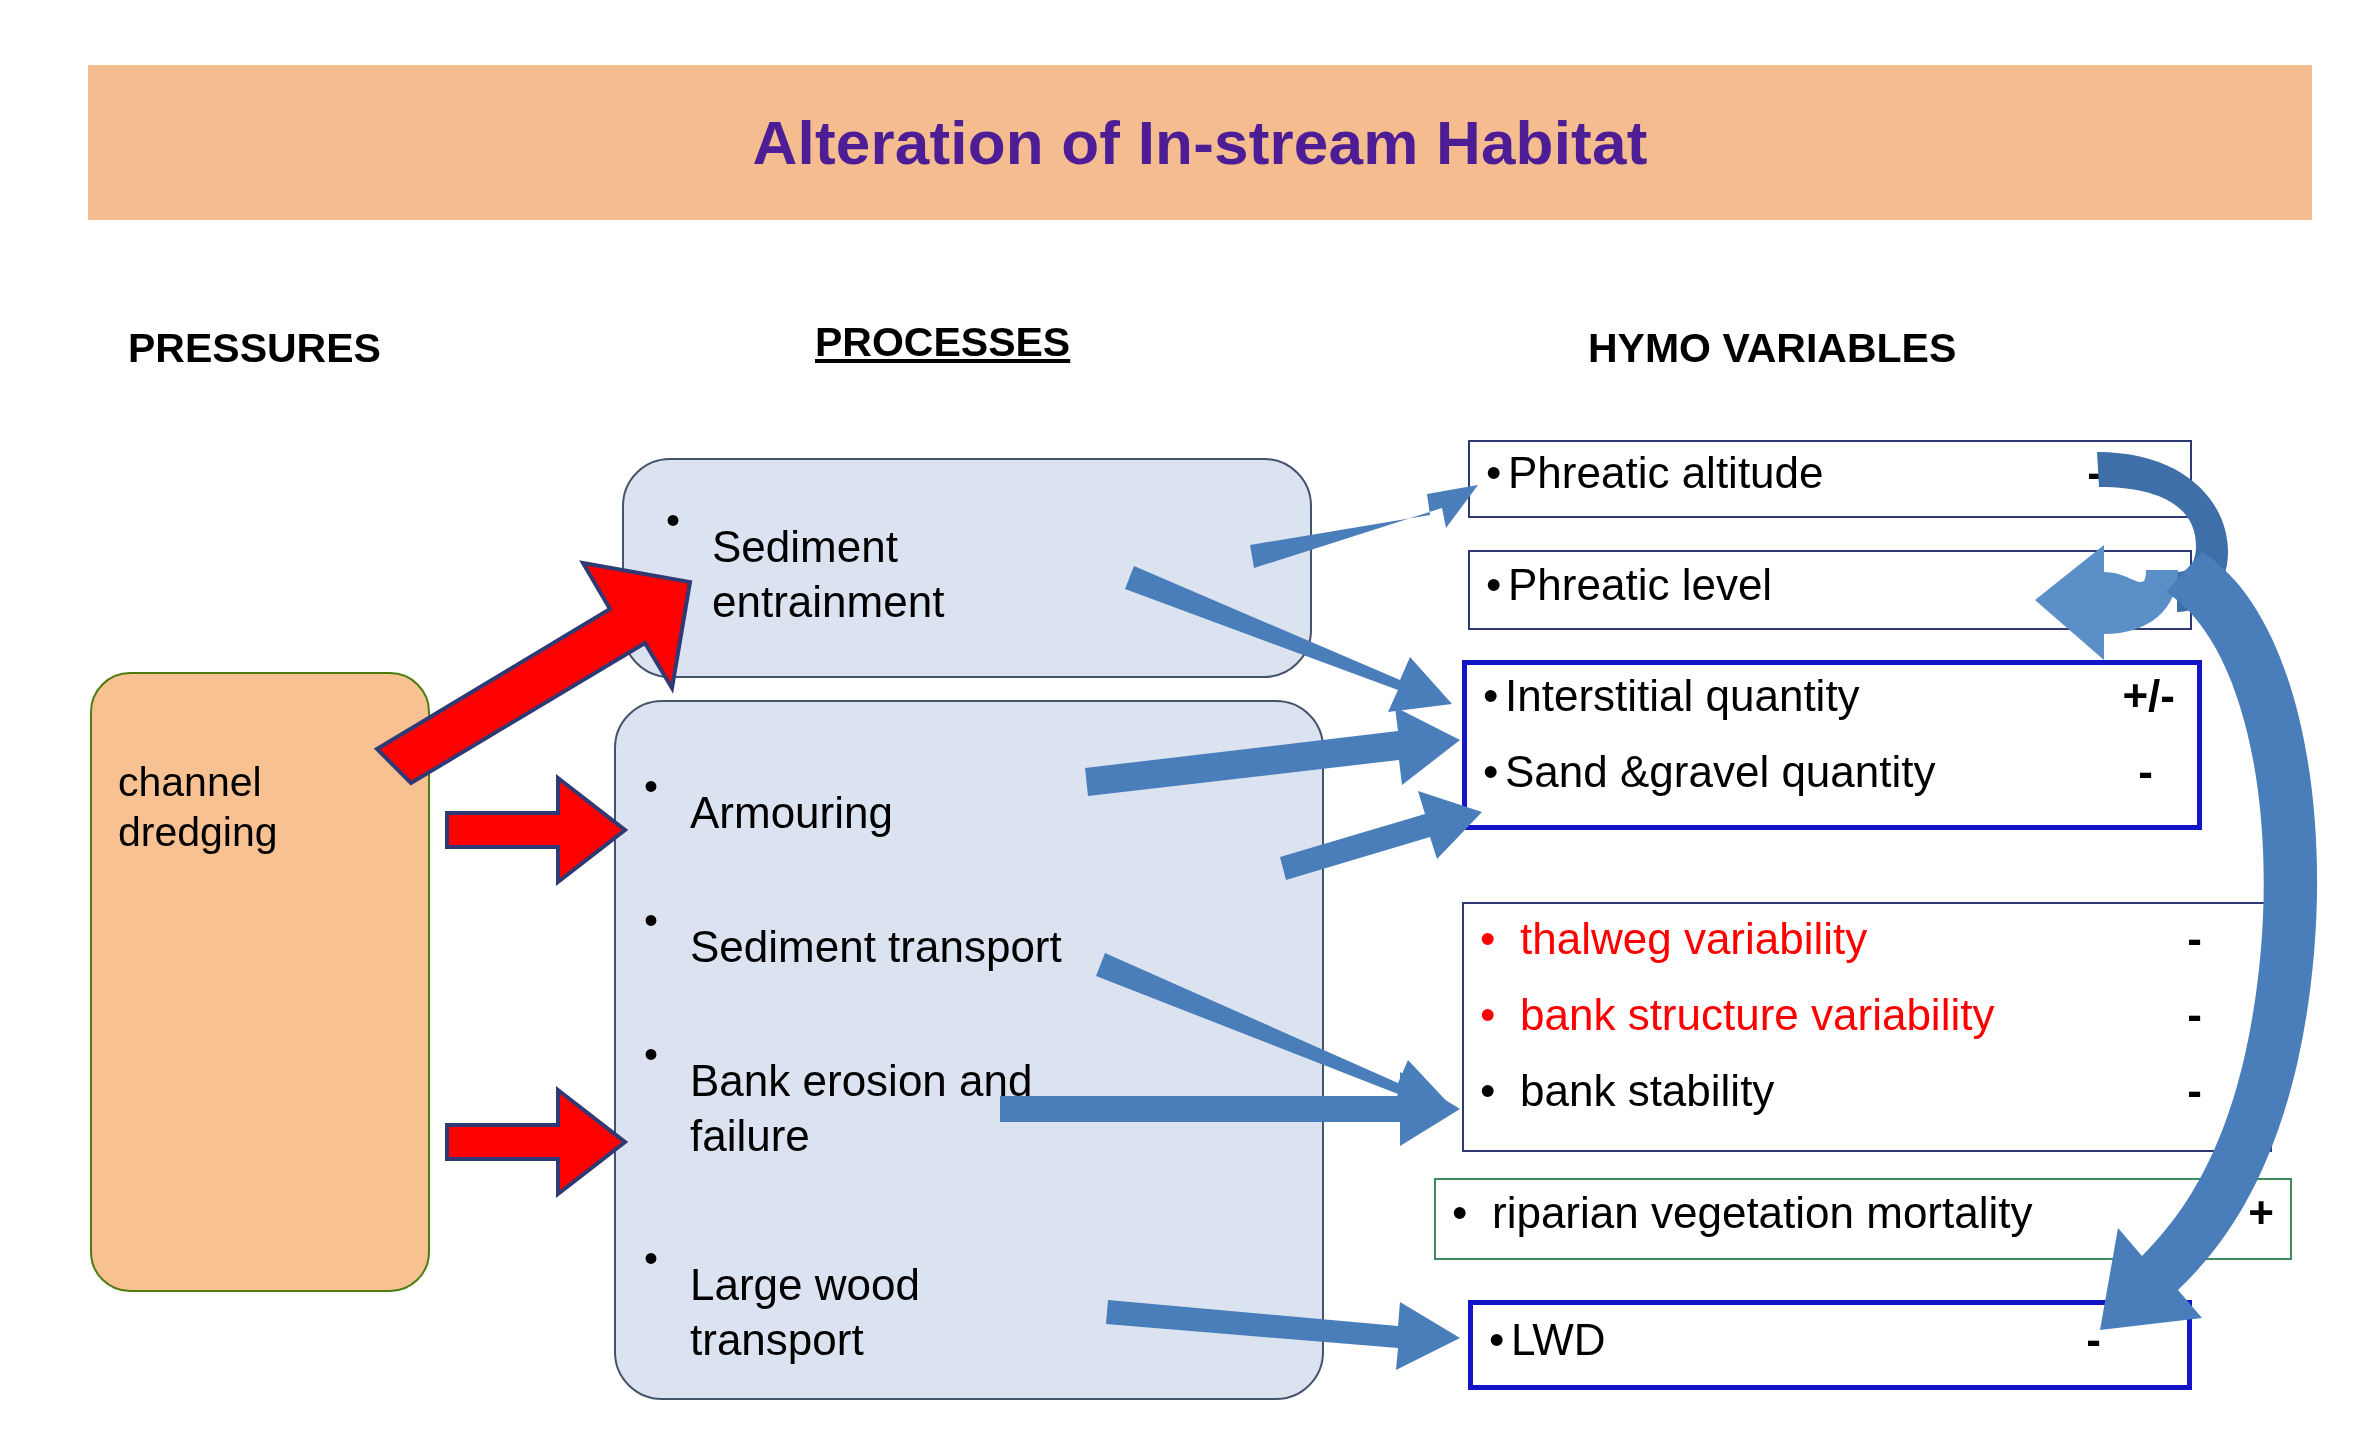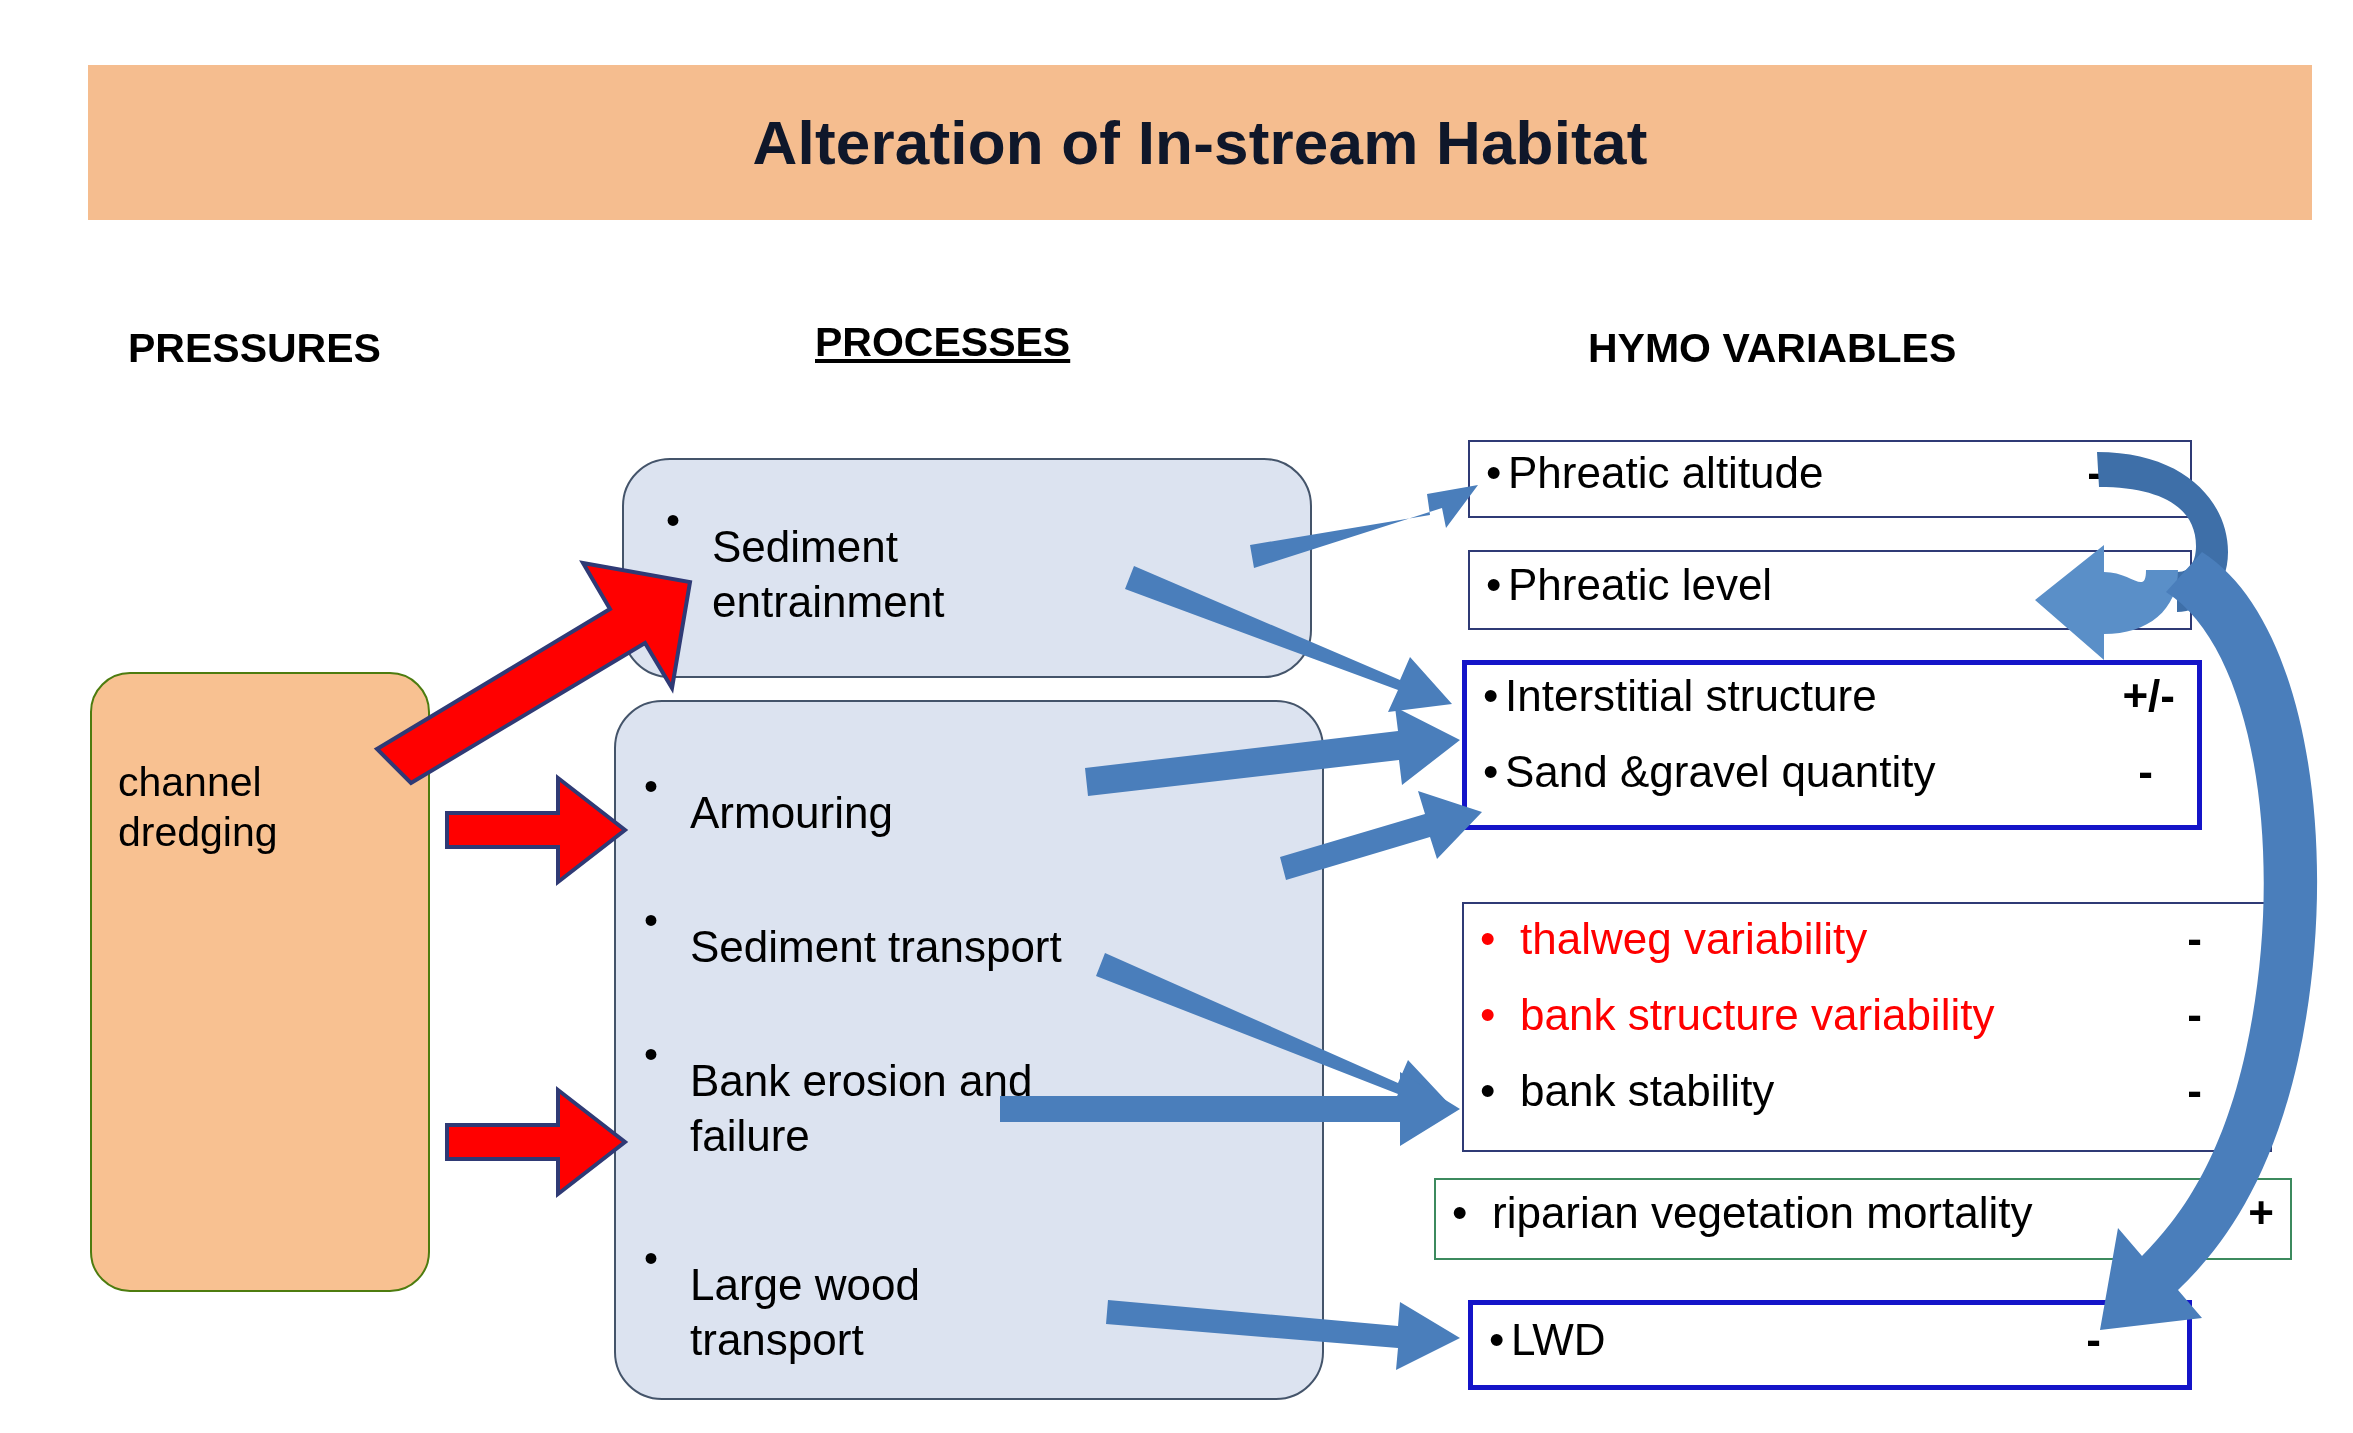--- a/index.html
+++ b/index.html
@@ -29,21 +29,21 @@
     width: 2224px;
     height: 155px;
     background: #F5BD8F;
     display: flex;
     align-items: center;
     justify-content: center;
   }
   #title-text {
     font-size: 62px;
     font-weight: bold;
-    color: #0f172a;
+    color: #4c1d95;
     letter-spacing: 0.2px;
     white-space: nowrap;
   }
 
   
   .col-header {
     position: absolute;
     font-size: 41px;
     font-weight: bold;
     color: #000000;
@@ -264,21 +264,21 @@
     <div class="hymo-row">
       <span class="hymo-bullet tight">•</span>
       <span class="hymo-label">Phreatic level</span>
     </div>
     <div class="hymo-sign">-</div>
   </div>
 
   <div class="hymo-box" id="hymo-box-2">
     <div class="hymo-row r0">
       <span class="hymo-bullet tight">•</span>
-      <span class="hymo-label">Interstitial structure</span>
+      <span class="hymo-label">Interstitial quantity</span>
     </div>
     <div class="hymo-sign sign0">+/-</div>
     <div class="hymo-row r1">
       <span class="hymo-bullet tight">•</span>
       <span class="hymo-label">Sand &amp;gravel quantity</span>
     </div>
     <div class="hymo-sign sign1">-</div>
   </div>
 
   <div class="hymo-box" id="hymo-box-3">

